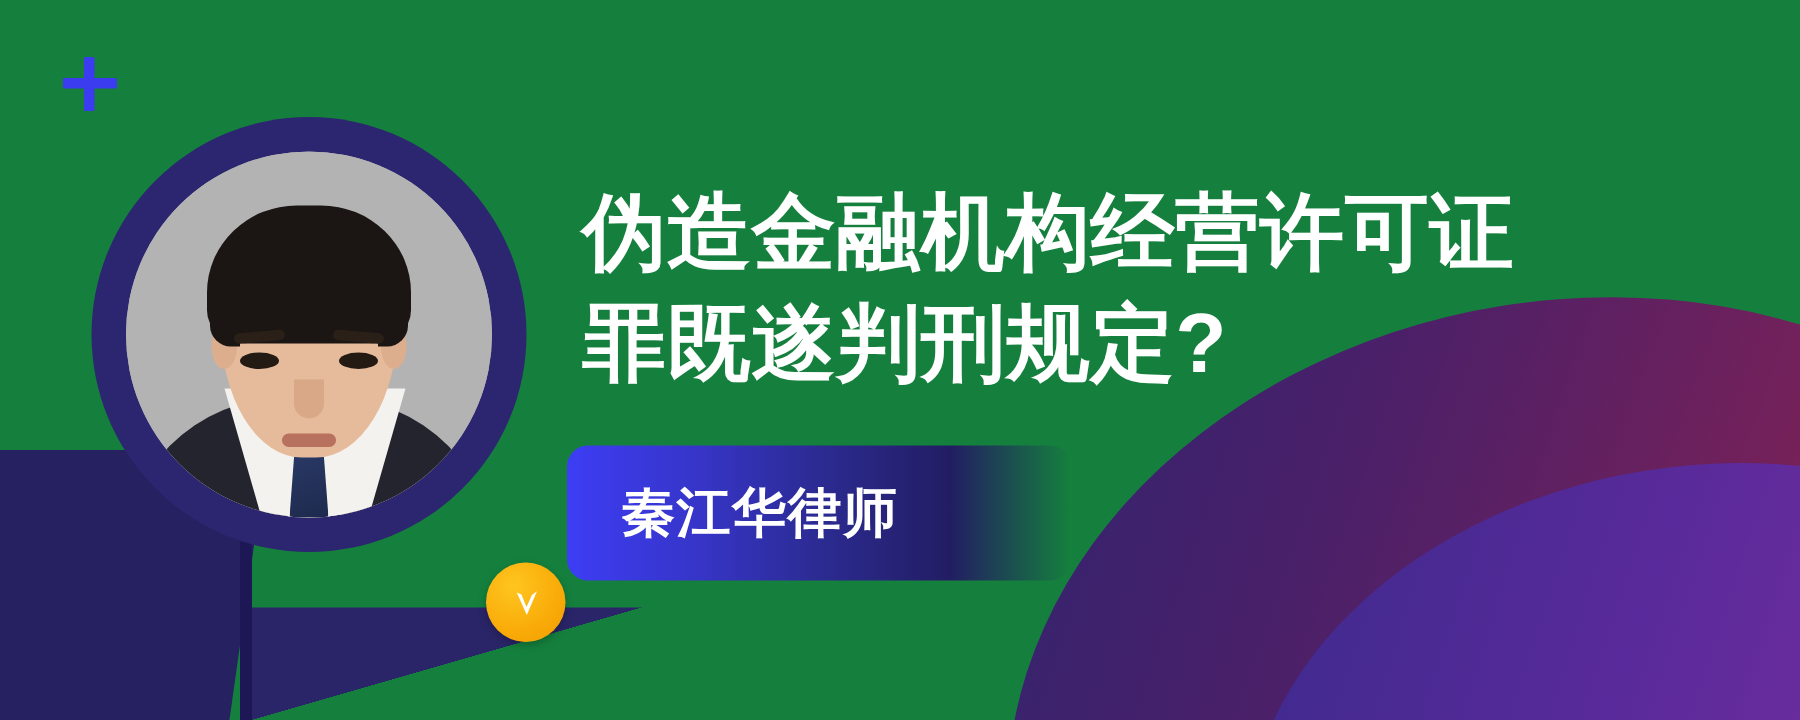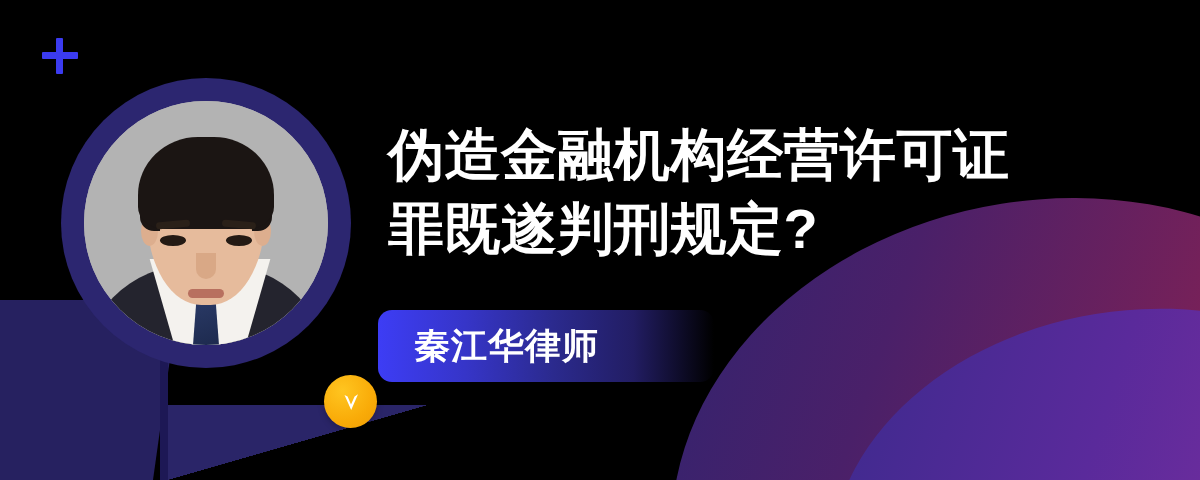--- a/index.html
+++ b/index.html
@@ -9,21 +9,21 @@
   }
   body {
     font-family: "Liberation Sans", "DejaVu Sans", sans-serif;
   }
 
   .banner {
     position: relative;
     width: 1200px;
     height: 480px;
     overflow: hidden;
-    background: #000000;
+    background: #15803d;
     text-decoration: underline;
   }
 
   
   .bg-layer {
     position: absolute;
     inset: 0;
     overflow: hidden;
   }
 
@@ -246,23 +246,23 @@
     font-size: 56px;
     line-height: 1.33;
     font-weight: bold;
     letter-spacing: 0.5px;
     white-space: pre-line;
   }
 
   .name-badge {
     position: absolute;
     left: 378px;
-    top: 310px;
+    top: 297px;
     width: 336px;
-    height: 72px;
+    height: 90px;
     border-radius: 14px;
     background: linear-gradient(to right, #3d3df5 0%, #3635c8 26%, #2b2a8e 52%, #221d63 76%, rgba(25,20,89,0) 100%);
     display: flex;
     align-items: center;
   }
   .name-badge-text {
     color: #ffffff;
     font-size: 36px;
     font-weight: bold;
     letter-spacing: 1px;

